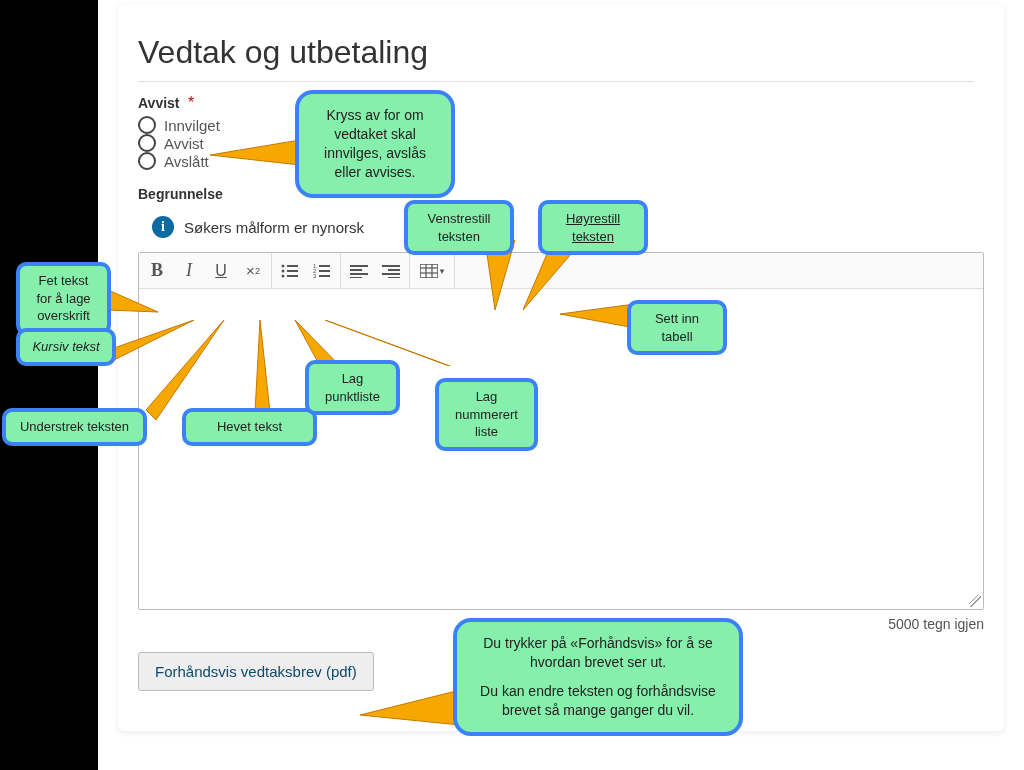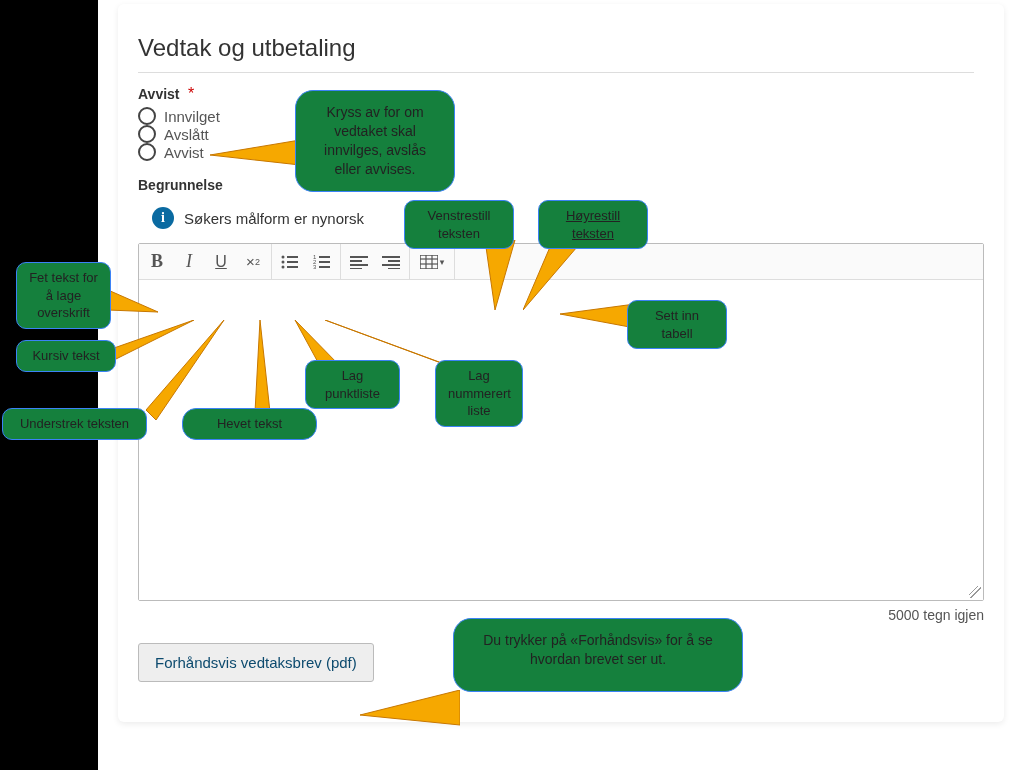--- a/index.html
+++ b/index.html
@@ -21,21 +21,21 @@
   .page-panel {
     position: absolute;
     left: 118px; top: 4px;
     width: 886px;
     background: #fff;
     border-radius: 6px;
     box-shadow: 0 2px 6px rgba(0,0,0,0.08);
     padding: 30px 30px 40px 20px;
   }
   .heading {
-    font-size: 24px;
+    font-size: 32px;
     font-weight: 400;
     color: #333;
     margin: 0 0 8px 0;
   }
   .divider-top {
     border: none;
     border-top: 1px solid #ddd;
     margin: 10px 0 12px 0;
   }
   .field-label {
@@ -142,23 +142,23 @@
     border-radius: 3px;
     padding: 10px 16px;
     font-size: 15px;
     color: #0c4a6e;
     cursor: pointer;
   }
 
   
   .callout {
     position: absolute;
-    background: #15803d;
+    background: #86efac;
     color: #222;
-    border: 1px solid #3b82f6;
+    border: 4px solid #3b82f6;
     border-radius: 10px;
     padding: 6px 12px;
     font-size: 13px;
     line-height: 1.35;
     text-align: center;
     pointer-events: none;
     z-index: 20;
   }
   .callout.big-round { border-radius: 18px; padding: 12px 18px; font-size:14px; }
 </style>
@@ -174,25 +174,25 @@
   <div>
     <span class="field-label">Avvist</span>
     <span class="req">*</span>
     <div class="radio-group">
       <div class="radio-row">
         <span class="radio-circle"></span>
         <span>Innvilget</span>
       </div>
       <div class="radio-row">
         <span class="radio-circle"></span>
-        <span>Avslått</span>
+        <span>Avvist</span>
       </div>
       <div class="radio-row">
         <span class="radio-circle"></span>
-        <span>Avvist</span>
+        <span>Avslått</span>
       </div>
     </div>
   </div>
 
   <div class="begr-label">Begrunnelse</div>
 
   <div class="info-row">
     <span class="info-icon">i</span>
     <span>Søkers målform er nynorsk</span>
   </div>
@@ -297,54 +297,55 @@
   <polygon points="0,10 75,0 75,24" fill="#f6a800" stroke="#c77700" stroke-width="1"></polygon>
 </svg>
 
 <div class="callout" style="left:16px; top:262px; width:95px;">
   <span>Fet tekst for å lage overskrift</span>
 </div>
 <svg style="position:absolute; left:108px; top:290px; z-index:19;" width="50" height="28">
   <polygon points="0,0 0,20 50,22" fill="#f6a800" stroke="#c77700" stroke-width="1"></polygon>
 </svg>
 
-<div class="callout" style="left:16px; top:340px; width:100px;">
+<div class="callout" style="left:16px; top:328px; width:100px;font-style:italic;">
   <span>Kursiv tekst</span>
 </div>
 <svg style="position:absolute; left:114px; top:320px; z-index:19;" width="80" height="40">
   <polygon points="0,28 0,40 80,0" fill="#f6a800" stroke="#c77700" stroke-width="1"></polygon>
 </svg>
 
 <div class="callout" style="left:2px; top:408px; width:145px;">
   <span>Understrek teksten</span>
 </div>
 <svg style="position:absolute; left:146px; top:320px; z-index:19;" width="80" height="100">
   <polygon points="0,90 10,100 78,0" fill="#f6a800" stroke="#c77700" stroke-width="1"></polygon>
 </svg>
 
-<div class="callout" style="left:182px; top:408px; width:135px;border-radius:14px;">
+<div class="callout" style="left:182px; top:408px; width:135px;">
   <span>Hevet tekst</span>
 </div>
 <svg style="position:absolute; left:245px; top:320px; z-index:19;" width="40" height="92">
   <polygon points="10,92 25,92 15,0" fill="#f6a800" stroke="#c77700" stroke-width="1"></polygon>
 </svg>
 
 <div class="callout" style="left:305px; top:360px; width:95px;">
   <span>Lag punktliste</span>
 </div>
 <svg style="position:absolute; left:290px; top:320px; z-index:19;" width="60" height="46">
   <polygon points="30,46 50,46 5,0" fill="#f6a800" stroke="#c77700" stroke-width="1"></polygon>
 </svg>
 
-<div class="callout" style="left:435px; top:360px; width:88px;">
+<div class="callout" style="left:435px; top:378px; width:103px;">
   <span>Lag nummerert liste</span>
 </div>
 <svg style="position:absolute; left:320px; top:320px; z-index:19;" width="140" height="46">
   <polygon points="130,46 140,50 5,0" fill="#f6a800" stroke="#c77700" stroke-width="1"></polygon>
 </svg>
 
 <div class="callout big-round" style="left:453px; top:618px; width:290px;">
   <div>Du trykker på «Forhåndsvis» for å se hvordan brevet ser ut.</div>
   <div style="height:10px;"></div>
+  <div>Du kan endre teksten og forhåndsvise brevet så mange ganger du vil.</div>
 </div>
 <svg style="position:absolute; left:360px; top:690px; z-index:19;" width="100" height="40">
   <polygon points="0,25 100,0 100,35" fill="#f6a800" stroke="#c77700" stroke-width="1"></polygon>
 </svg>
 
 </body></html>

